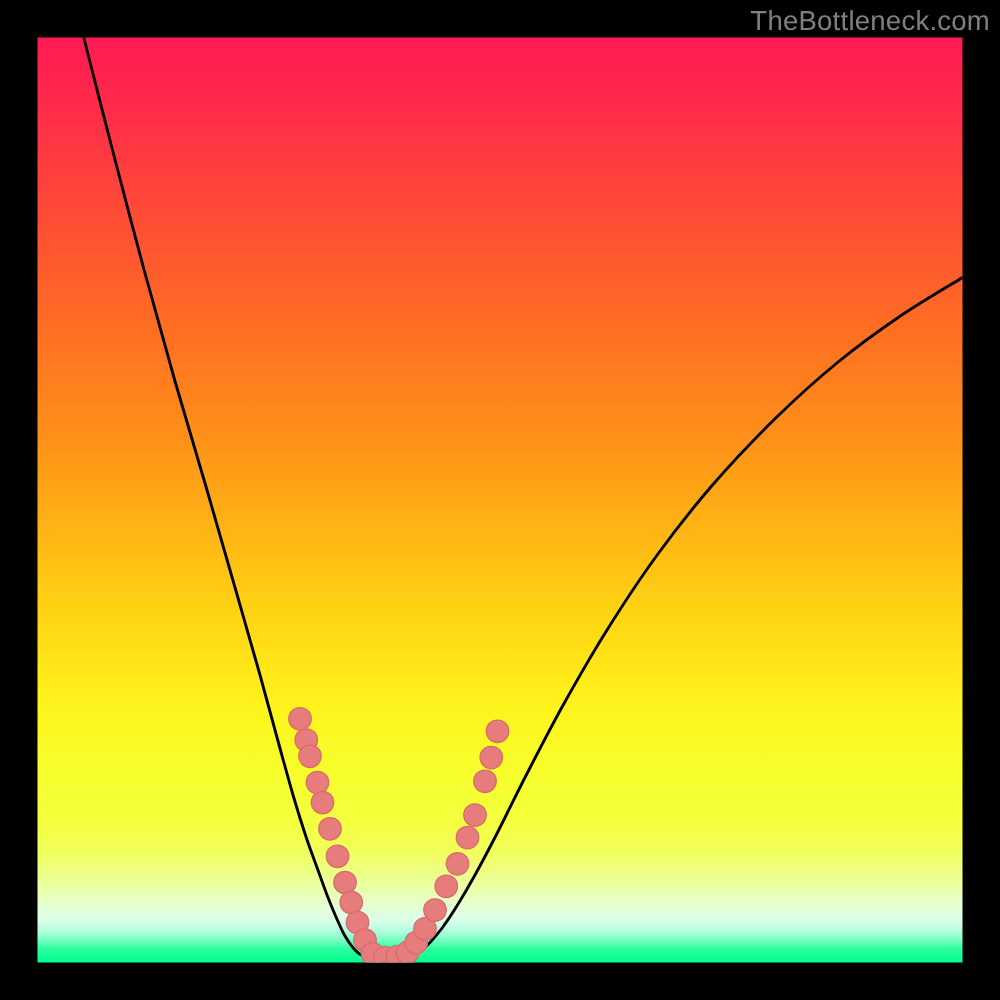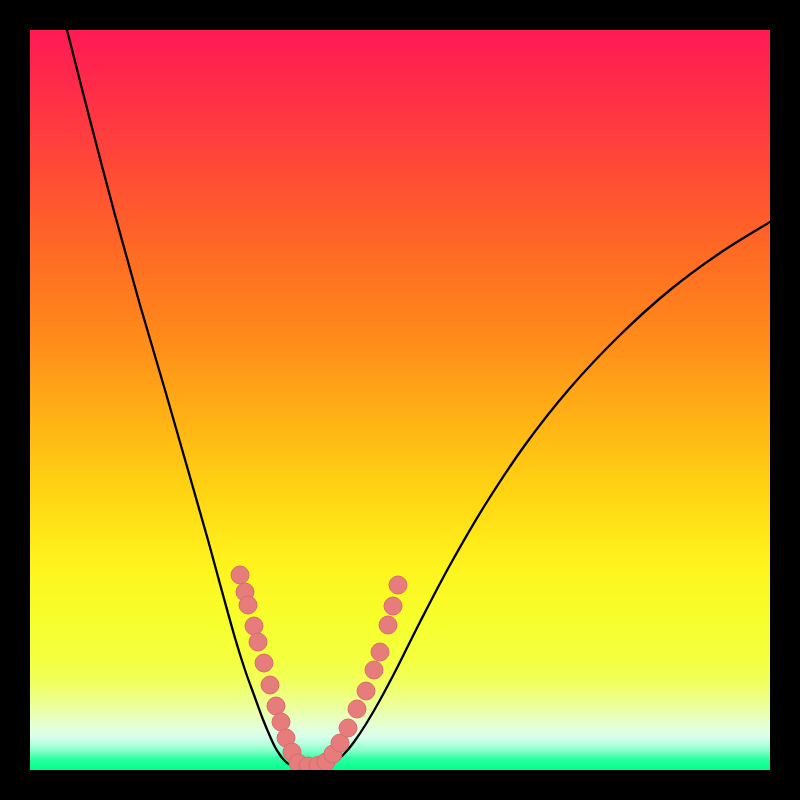--- a/index.html
+++ b/index.html
@@ -72,20 +72,21 @@
     fill: #e77c7c;
     stroke: #d86b6b;
     stroke-width: 1;
   }
 </style>
 </head>
 <body>
 
 <div class="frame">
 
+  <div class="watermark">TheBottleneck.com</div>
 
   <div class="plot-area">
     <svg class="overlay" viewBox="0 0 740 740" preserveAspectRatio="none">
       <path id="curve-left" class="curve" d="M 37 0 C 40.833333333333336 15, 52 59.16666666666667, 60 90 C 68 120.83333333333333, 76.66666666666667 154.16666666666666, 85 185 C 93.33333333333333 215.83333333333334, 101.66666666666667 245.83333333333334, 110 275 C 118.33333333333333 304.1666666666667, 127 332.5, 135 360 C 143 387.5, 150.83333333333334 415, 158 440 C 165.16666666666666 465, 172.16666666666666 489.1666666666667, 178 510 C 183.83333333333334 530.8333333333334, 188.5 548.6666666666666, 193 565 C 197.5 581.3333333333334, 201.33333333333334 595.5, 205 608 C 208.66666666666666 620.5, 211.83333333333334 630.5, 215 640 C 218.16666666666666 649.5, 221.16666666666666 657.1666666666666, 224 665 C 226.83333333333334 672.8333333333334, 229.5 680.5, 232 687 C 234.5 693.5, 236.83333333333334 699, 239 704 C 241.16666666666666 709, 243.16666666666666 713.5, 245 717 C 246.83333333333334 720.5, 248.5 722.8333333333334, 250 725 C 251.5 727.1666666666666, 252.66666666666666 728.5833333333334, 254 730 C 255.33333333333334 731.4166666666666, 256.6666666666667 732.6333333333333, 258 733.5 C 259.3333333333333 734.3666666666667, 260.6666666666667 734.8166666666667, 262 735.2 C 263.3333333333333 735.5833333333334, 265.3333333333333 735.6999999999999, 266 735.8"></path>
       <path id="curve-floor" class="curve" d="M 266 735.8 C 267.5 735.8333333333333, 272 735.9666666666667, 275 736 C 278 736.0333333333333, 281 736.0333333333333, 284 736 C 287 735.9666666666667, 291.5 735.8333333333333, 293 735.8"></path>
       <path id="curve-right" class="curve" d="M 293 735.8 C 294 735.5833333333333, 296.8333333333333 735.3, 299 734.5 C 301.1666666666667 733.7, 303.5 732.75, 306 731 C 308.5 729.25, 311 727.1666666666666, 314 724 C 317 720.8333333333334, 320.3333333333333 717, 324 712 C 327.6666666666667 707, 331.6666666666667 701, 336 694 C 340.3333333333333 687, 344.6666666666667 679.6666666666666, 350 670 C 355.3333333333333 660.3333333333334, 361.3333333333333 649, 368 636 C 374.6666666666667 623, 381.3333333333333 608.8333333333334, 390 592 C 398.6666666666667 575.1666666666666, 409.1666666666667 554.5, 420 535 C 430.8333333333333 515.5, 442.5 495, 455 475 C 467.5 455, 480.8333333333333 434.5, 495 415 C 509.1666666666667 395.5, 524.1666666666666 376.3333333333333, 540 358 C 555.8333333333334 339.6666666666667, 573.3333333333334 321.3333333333333, 590 305 C 606.6666666666666 288.6666666666667, 623.3333333333334 273.6666666666667, 640 260 C 656.6666666666666 246.33333333333334, 673.3333333333334 234.33333333333334, 690 223 C 706.6666666666666 211.66666666666666, 731.6666666666666 197.16666666666666, 740 192"></path>
       <g id="markers">
           <circle cx="210" cy="545" r="9" class="marker"></circle>
           <circle cx="215" cy="562" r="9" class="marker"></circle>
           <circle cx="218" cy="575" r="9" class="marker"></circle>

